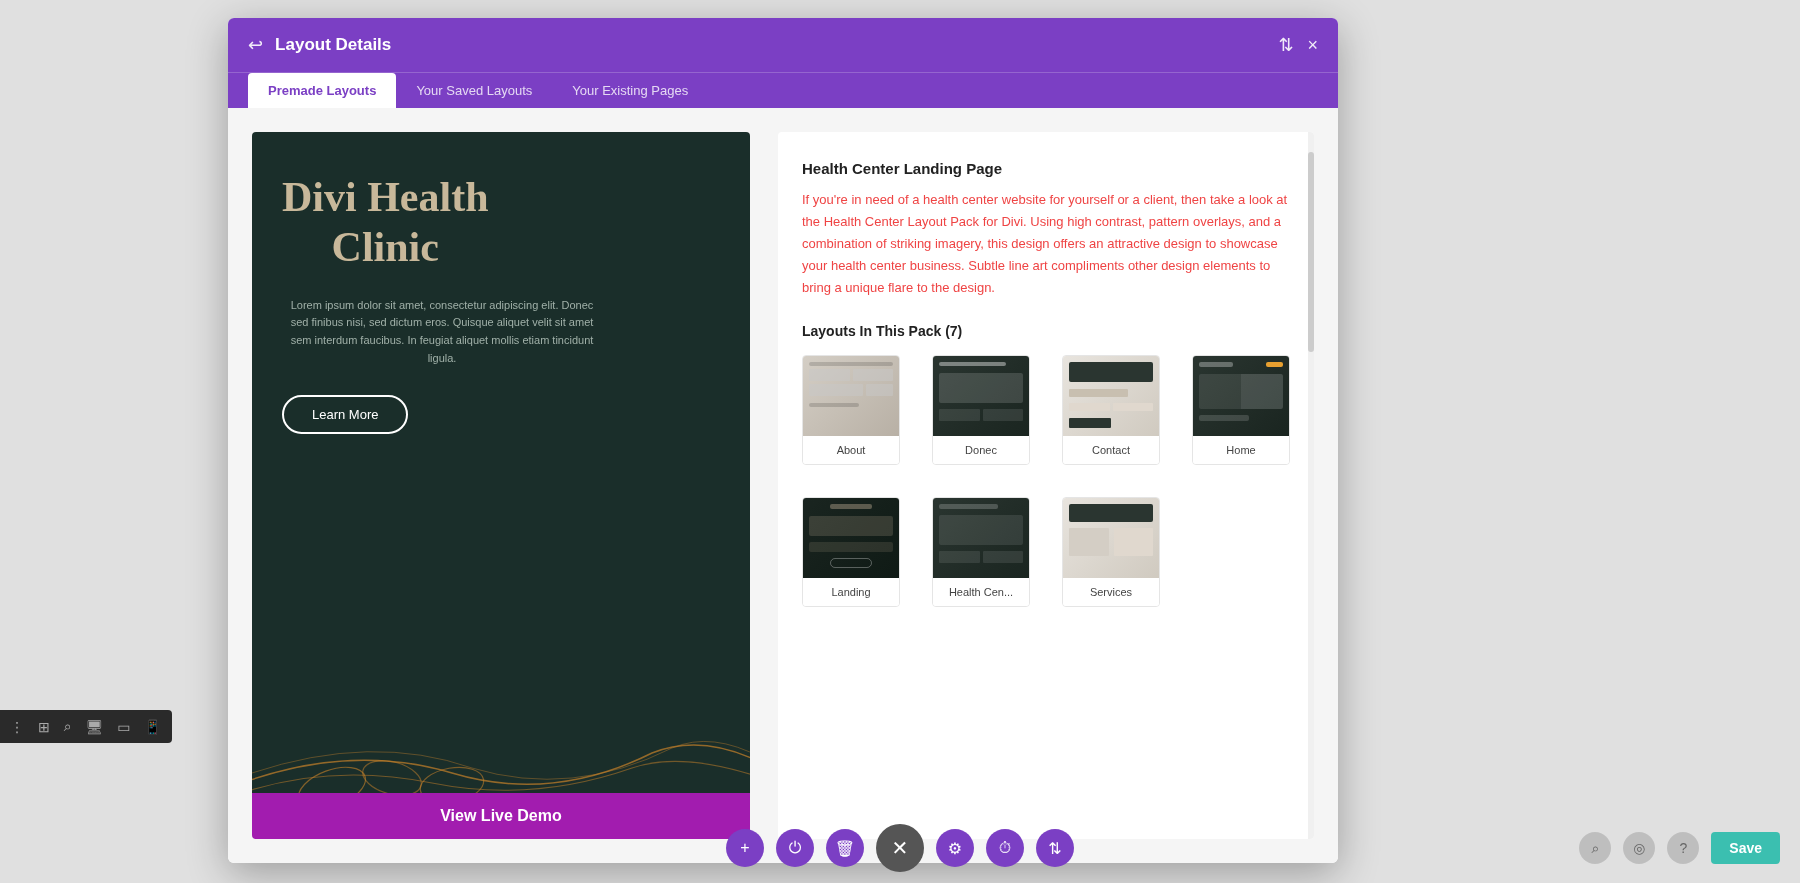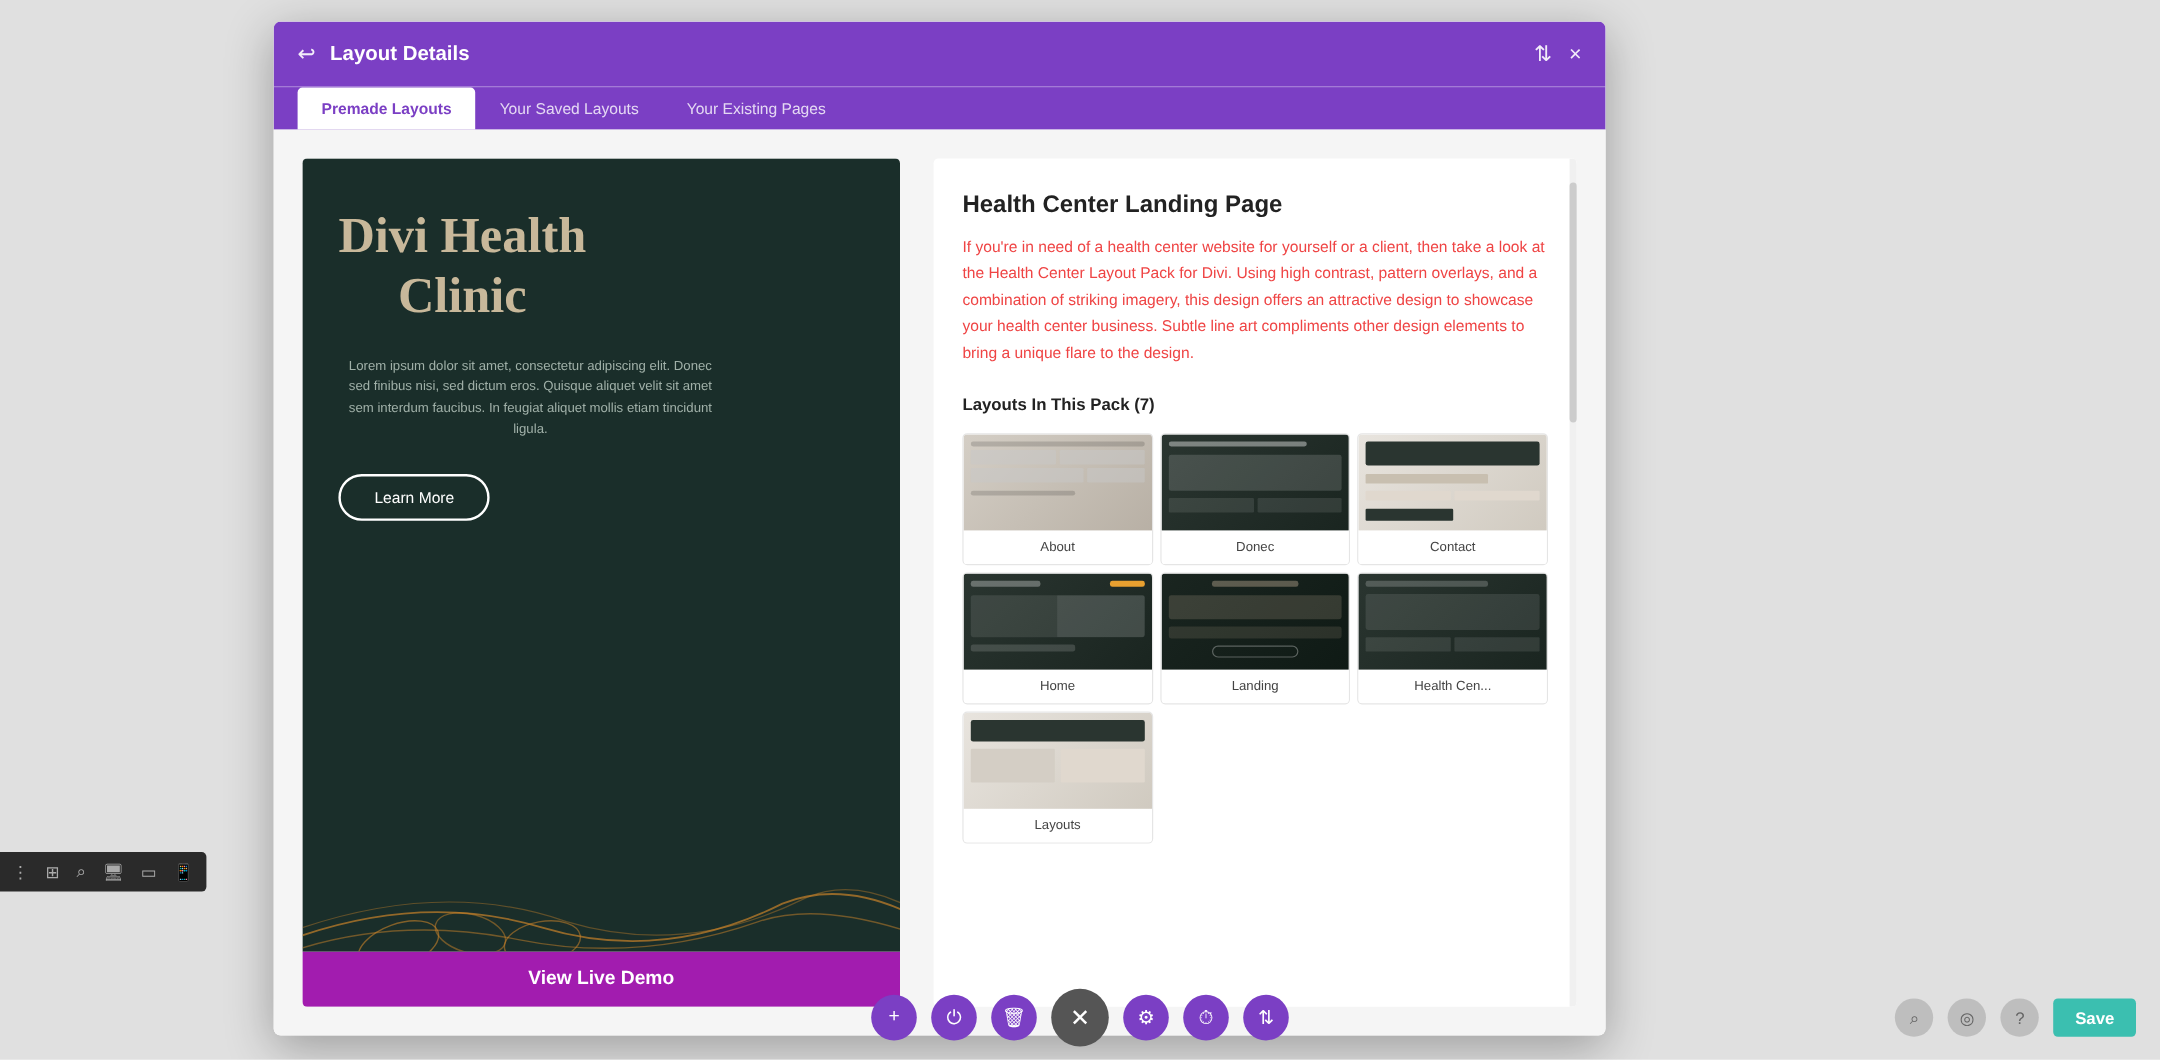--- a/index.html
+++ b/index.html
@@ -181,42 +181,42 @@
       overflow-y: auto;
       background: #fff;
       border-radius: 4px;
       padding: 28px 24px;
       position: relative;
     }
     .layout-details::-webkit-scrollbar { width: 6px; }
     .layout-details::-webkit-scrollbar-thumb { background: #ccc; border-radius: 3px; }
 
     .layout-name {
-      font-size: 20px;
+      font-size: 15px;
       font-weight: 700;
       color: #222;
       margin-bottom: 12px;
     }
     .layout-description {
       font-size: 13px;
       color: #ef4444;
       line-height: 1.7;
       margin-bottom: 24px;
     }
     .layouts-in-pack-title {
       font-size: 14px;
       font-weight: 700;
       color: #222;
       margin-bottom: 16px;
     }
 
     .thumbnails-grid {
       display: grid;
-      grid-template-columns: repeat(3, 1fr);
-      gap: 6px;
+      grid-template-columns: repeat(4, 1fr);
+      gap: 32px;
     }
     .thumbnail-card {
       border-radius: 4px;
       overflow: hidden;
       border: 1px solid #e5e5e5;
       cursor: pointer;
     }
     .thumbnail-img {
       height: 80px;
       background: #c8bfb0;
@@ -529,21 +529,21 @@
         <div class="thumbnail-card">
           <div class="thumbnail-img thumb-services">
             <div class="thumb-inner">
               <div style="background:#2a3530; height:18px; border-radius:2px; margin-bottom:3px;"></div>
               <div class="thumb-row">
                 <div style="flex:1; background:#d4cec5; height:28px; border-radius:1px; margin-right:2px;"></div>
                 <div style="flex:1; background:#e0d8ce; height:28px; border-radius:1px;"></div>
               </div>
             </div>
           </div>
-          <div class="thumbnail-label">Layouts</div>
+          <div class="thumbnail-label">Services</div>
         </div>
 
       </div>
 
       <div class="scrollbar-track">
         <div class="scrollbar-thumb"></div>
       </div>
     </div>
 
   </div>

